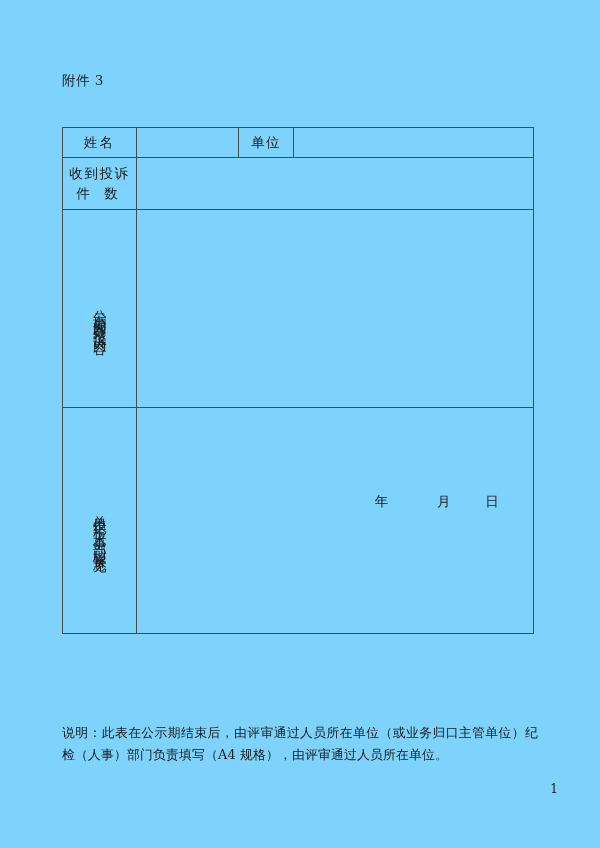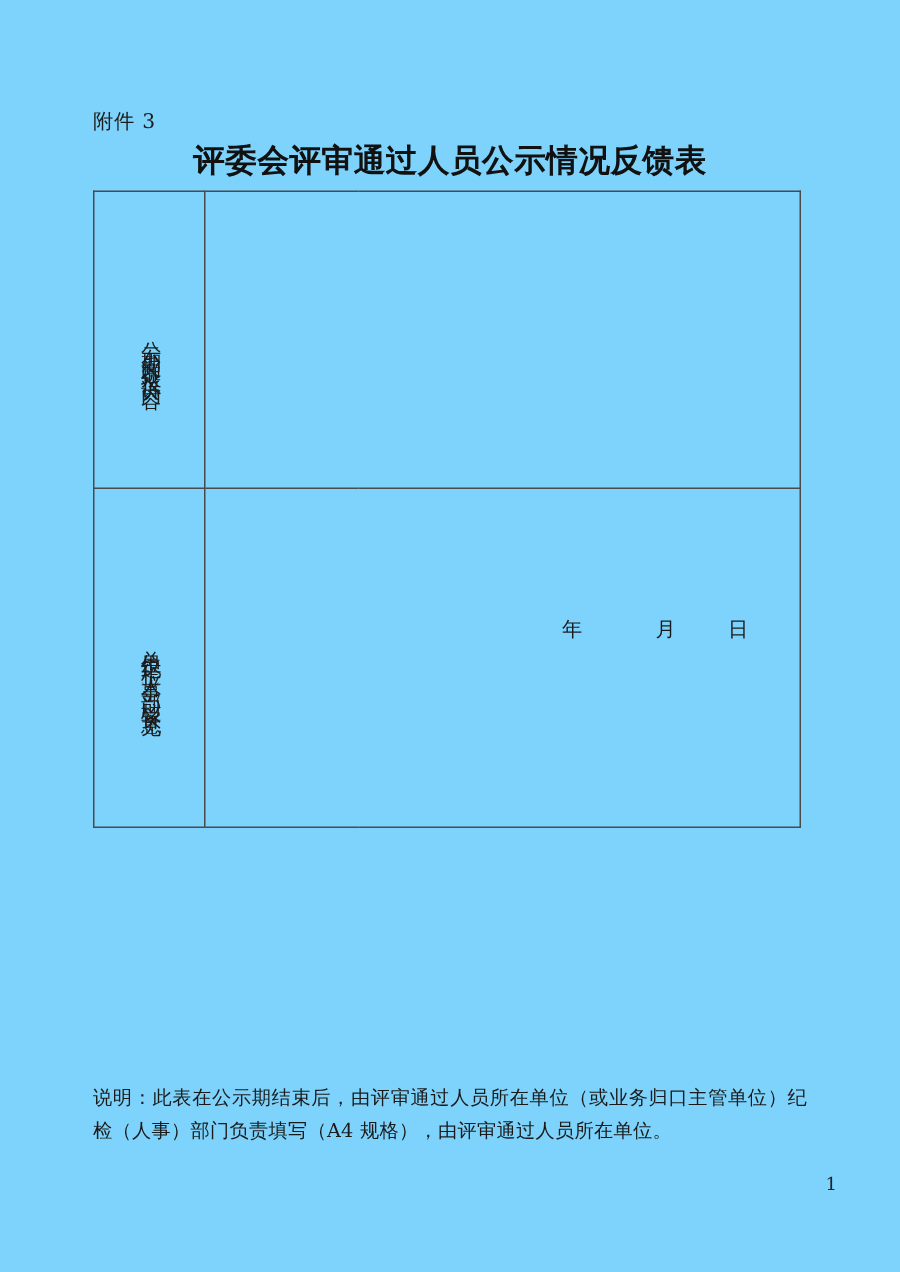--- a/index.html
+++ b/index.html
@@ -179,34 +179,58 @@
     font-family: "DejaVu Serif", "Liberation Serif", serif;
   }
 </style>
 </head>
 <body>
 
 <div class="page">
 
   <div class="attachment-label">附件 3</div>
 
-  <div class="doc-title">评委会评审通过人员公示情况反馈表</div>
 
   <table class="form-table">
     <colgroup>
       <col style="width:74px">
       <col style="width:102px">
       <col style="width:55px">
       <col style="width:240px">
     </colgroup>
     <tbody>
 
-
-
-
+      <tr class="r-name">
+        <td>
+          <span class="lbl">姓名</span>
+        </td>
+        <td>
+          <span></span>
+        </td>
+        <td>
+          <span class="lbl-tight">单位</span>
+        </td>
+        <td>
+          <span></span>
+        </td>
+      </tr>
+
+
+
+      <tr class="r-count">
+        <td>
+          <div class="two-line">
+            <div>收到投诉</div>
+            <div class="ln2">件 数</div>
+          </div>
+        </td>
+        <td colspan="3">
+          <span></span>
+        </td>
+      </tr>
 
       <tr class="r-big1">
         <td>
           <div class="vwrap top-align">
             <span class="vtext">公示期间群众投诉内容</span>
           </div>
         </td>
         <td colspan="3">
           <span></span>
         </td>

